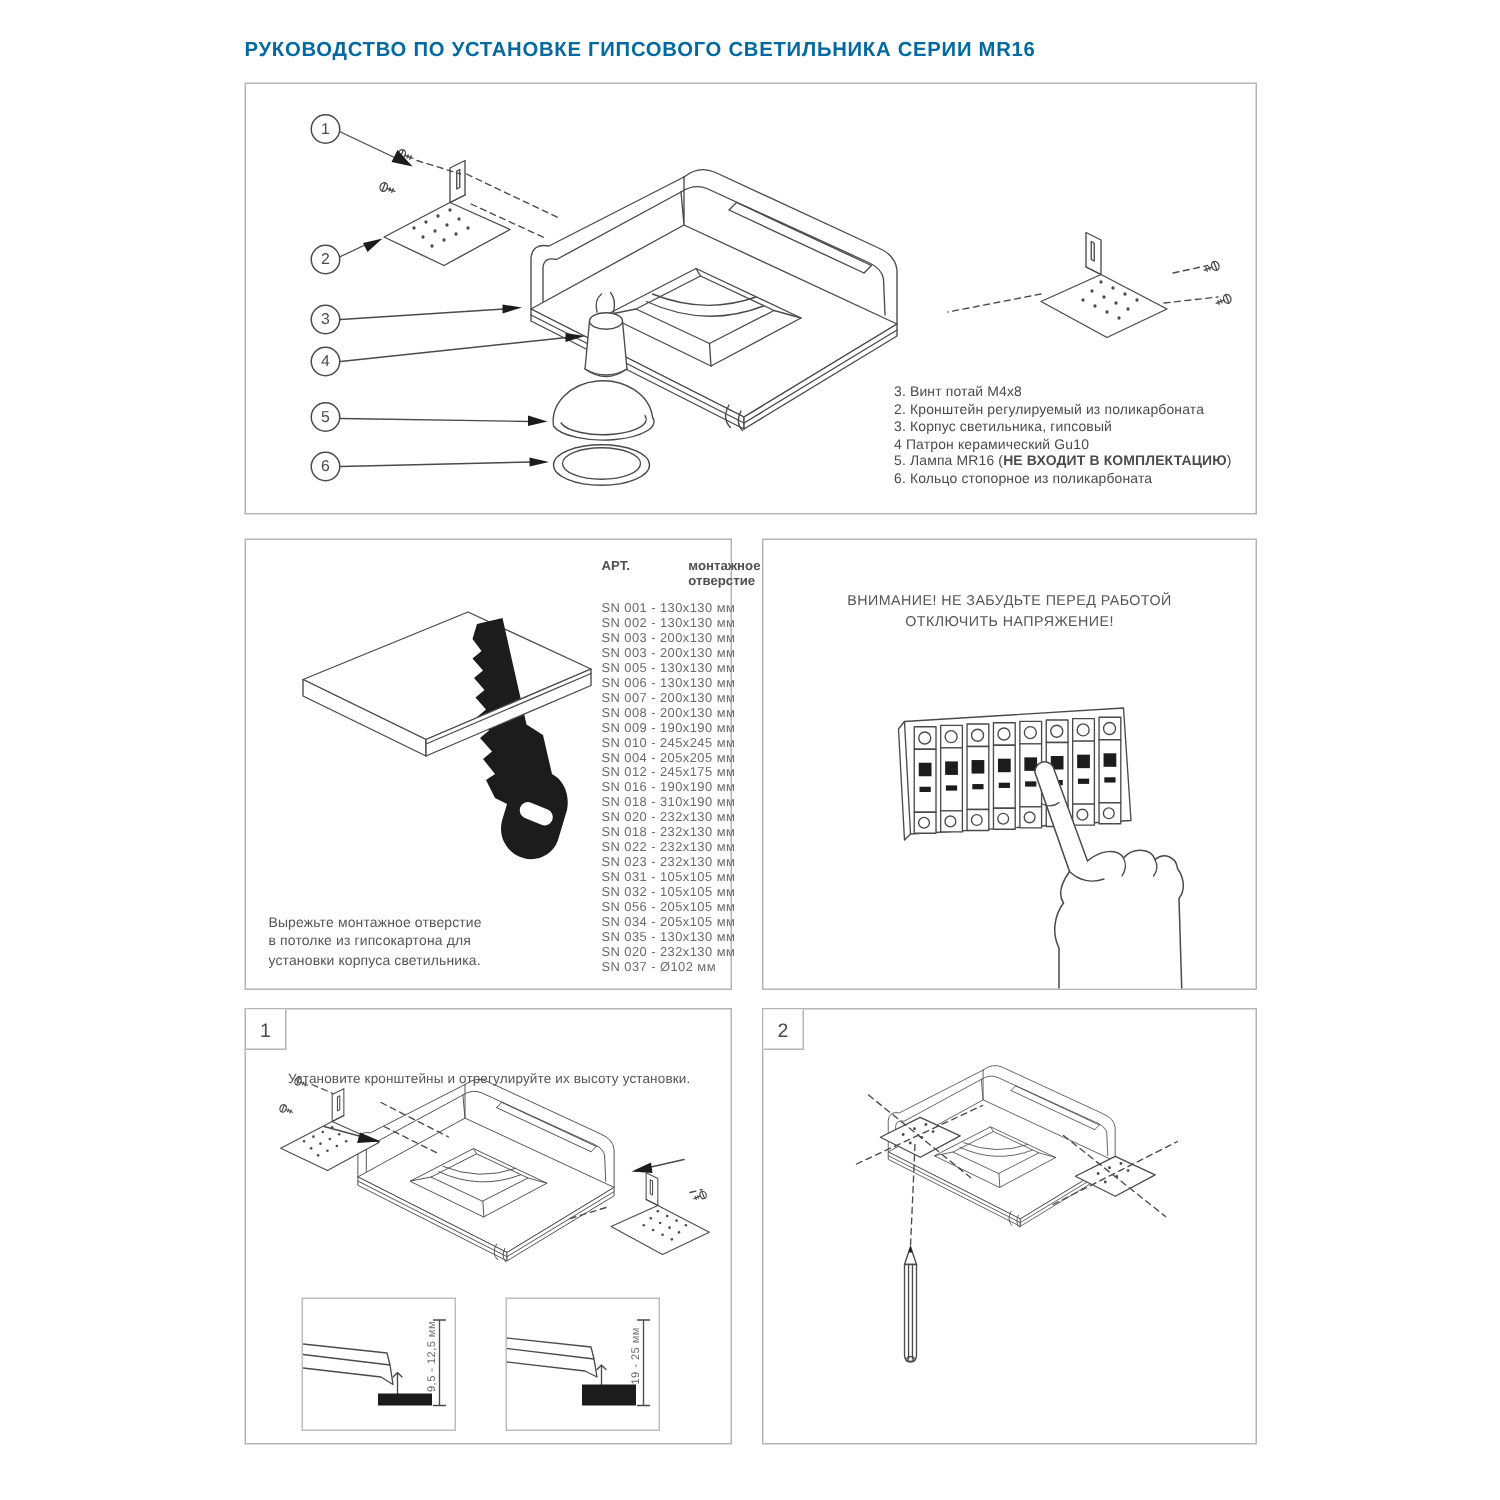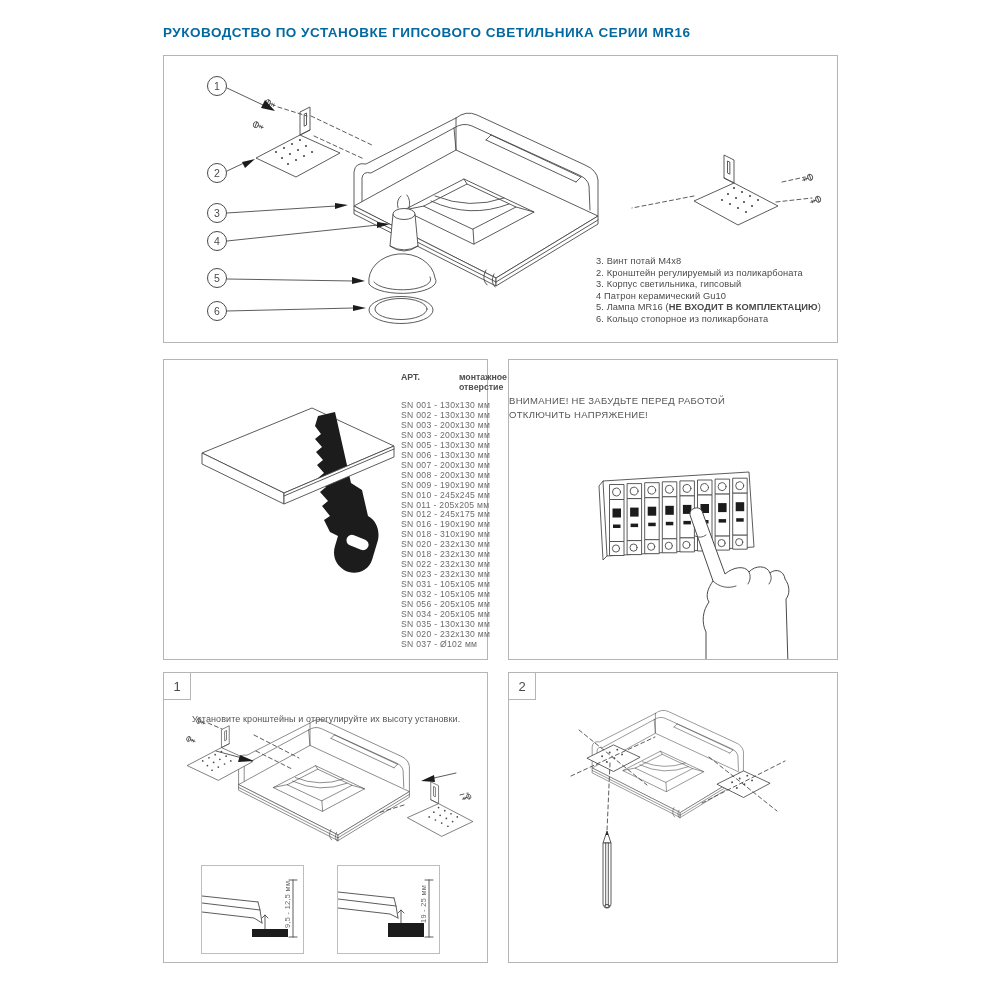--- a/index.html
+++ b/index.html
@@ -41,21 +41,21 @@
   #hole-table { position:absolute; left:212px; top:12px; width:106px; font-size:8.6px; color:#6b6b6b;margin-left:25px; }
   #hole-table .thead { display:flex; justify-content:space-between; color:#4f4f4f; font-weight:bold; font-size:8.8px; line-height:10px; margin-bottom:9px; }
   #hole-table .thead .c2 { white-space:pre-line; text-align:left; }
   #hole-table .t-row { line-height:9.95px; white-space:nowrap; letter-spacing:0.3px; }
 
   .caption {
     position:absolute; font-size:9.3px; line-height:12.3px; color:#555;
     white-space:pre-line; letter-spacing:0.1px;
   }
   #cutout-caption { left:15px; top:249px; }
-  #warning-text { left:0; right:0; top:34px; font-size:9.5px; line-height:13.5px; letter-spacing:0.3px; }
+  #warning-text { left:0; right:0; top:34px; text-align:center; font-size:9.5px; line-height:13.5px; letter-spacing:0.3px; }
   #step1-text { left:28px; top:40px; font-size:9px; white-space:nowrap; letter-spacing:0.1px; }
   #step2-text { left:30px; top:243px; }
 
   .badge {
     position:absolute; left:0; top:0; width:26px; height:26px; background:#fff;
     border-right:1px solid #b5b5b5; border-bottom:1px solid #b5b5b5;
     display:flex; align-items:center; justify-content:center;
     font-size:13px; color:#4a4a4a;
   }
   .detail-box { position:absolute; width:103px; height:89px; border:1px solid #bdbdbd; background:#fff; box-sizing:border-box; }
@@ -212,38 +212,41 @@
     <div class="t-row">SN 001 - 130x130 мм</div>
         <div class="t-row">SN 002 - 130x130 мм</div>
         <div class="t-row">SN 003 - 200x130 мм</div>
         <div class="t-row">SN 003 - 200x130 мм</div>
         <div class="t-row">SN 005 - 130x130 мм</div>
         <div class="t-row">SN 006 - 130x130 мм</div>
         <div class="t-row">SN 007 - 200x130 мм</div>
         <div class="t-row">SN 008 - 200x130 мм</div>
         <div class="t-row">SN 009 - 190x190 мм</div>
         <div class="t-row">SN 010 - 245x245 мм</div>
-        <div class="t-row">SN 011 - 205x205 мм</div>
+        <div class="t-row">SN 004 - 205x205 мм</div>
         <div class="t-row">SN 012 - 245x175 мм</div>
         <div class="t-row">SN 016 - 190x190 мм</div>
         <div class="t-row">SN 018 - 310x190 мм</div>
         <div class="t-row">SN 020 - 232x130 мм</div>
         <div class="t-row">SN 018 - 232x130 мм</div>
         <div class="t-row">SN 022 - 232x130 мм</div>
         <div class="t-row">SN 023 - 232x130 мм</div>
         <div class="t-row">SN 031 - 105x105 мм</div>
         <div class="t-row">SN 032 - 105x105 мм</div>
         <div class="t-row">SN 056 - 205x105 мм</div>
         <div class="t-row">SN 034 - 205x105 мм</div>
         <div class="t-row">SN 035 - 130x130 мм</div>
         <div class="t-row">SN 020 - 232x130 мм</div>
         <div class="t-row">SN 037 - Ø102 мм</div>
       </div>
   </div>
 
+  <div class="caption" id="cutout-caption">Вырежьте монтажное отверстие
+в потолке из гипсокартона для
+установки корпуса светильника.</div>
 </div>
 
 <div class="panel" id="panel-mr">
   <div class="caption" id="warning-text">ВНИМАНИЕ! НЕ ЗАБУДЬТЕ ПЕРЕД РАБОТОЙ
 ОТКЛЮЧИТЬ НАПРЯЖЕНИЕ!</div>
   <svg width="328" height="299" viewBox="0 0 328 299">
 
     <path class="fillw" d="M94,121 L240,112 L245,187 L98,196 Z"></path>
     <path class="line" d="M94,121 L90,126 L94,200 L98,196"></path>
 

